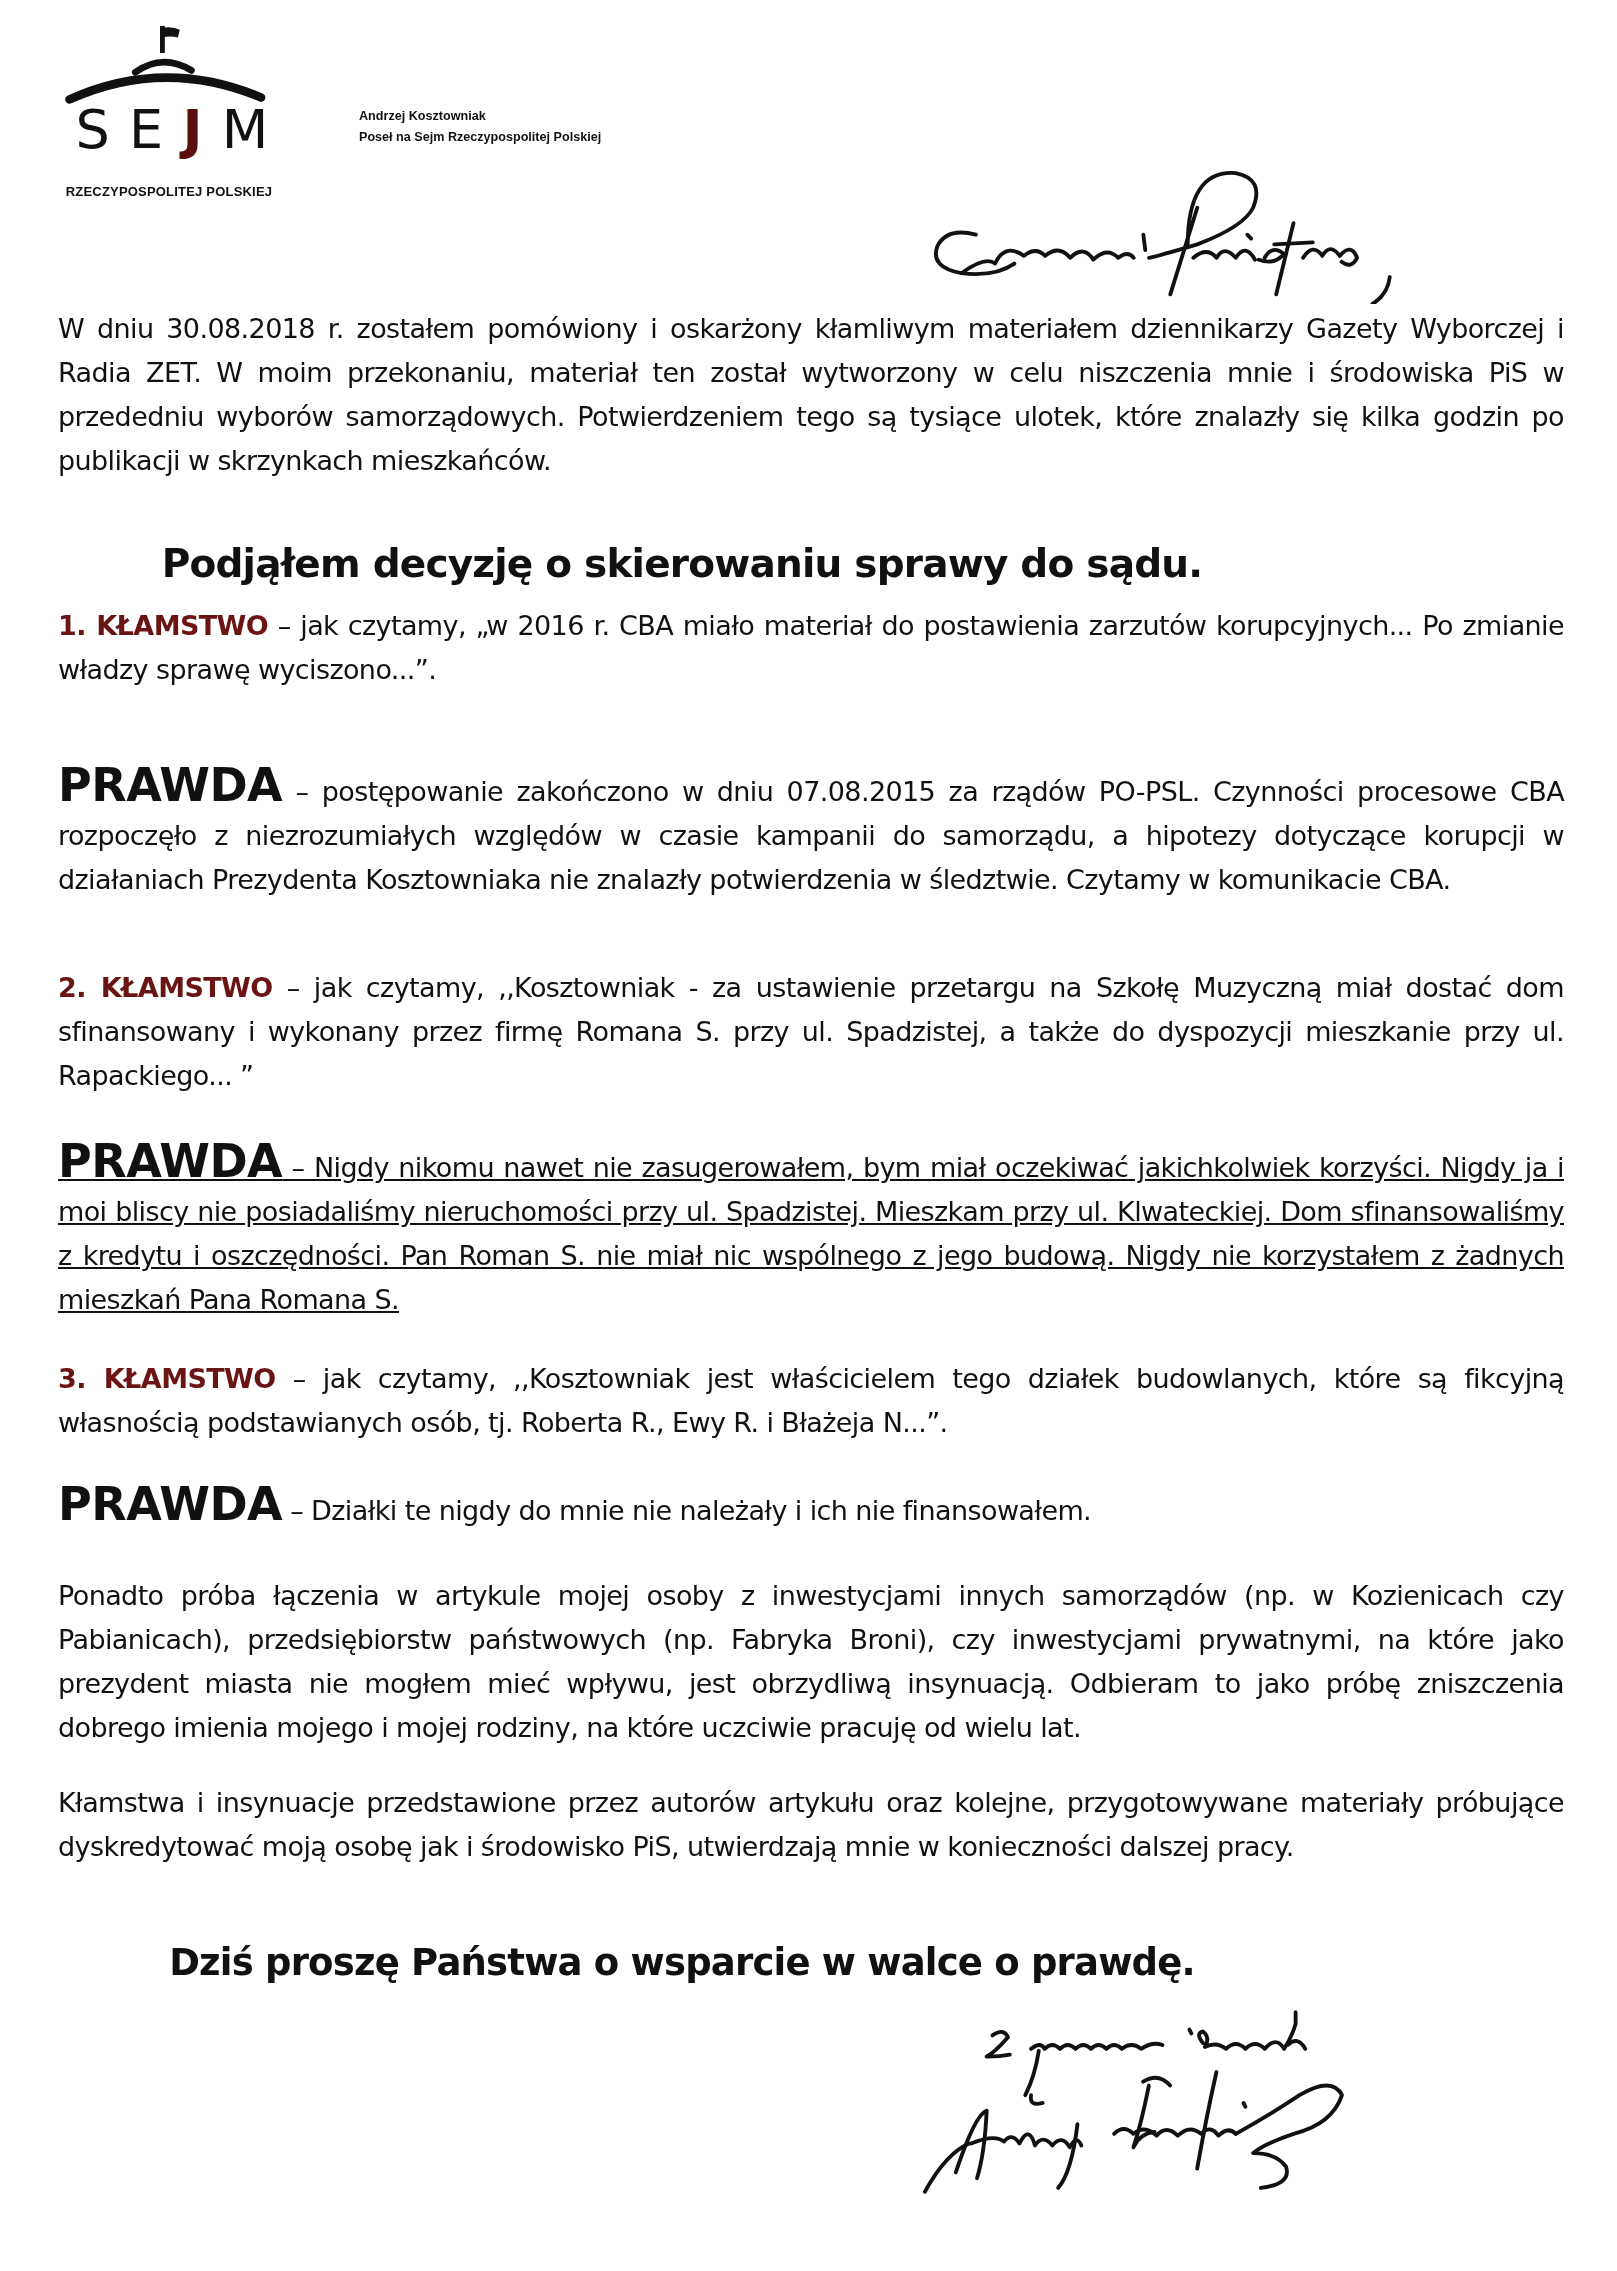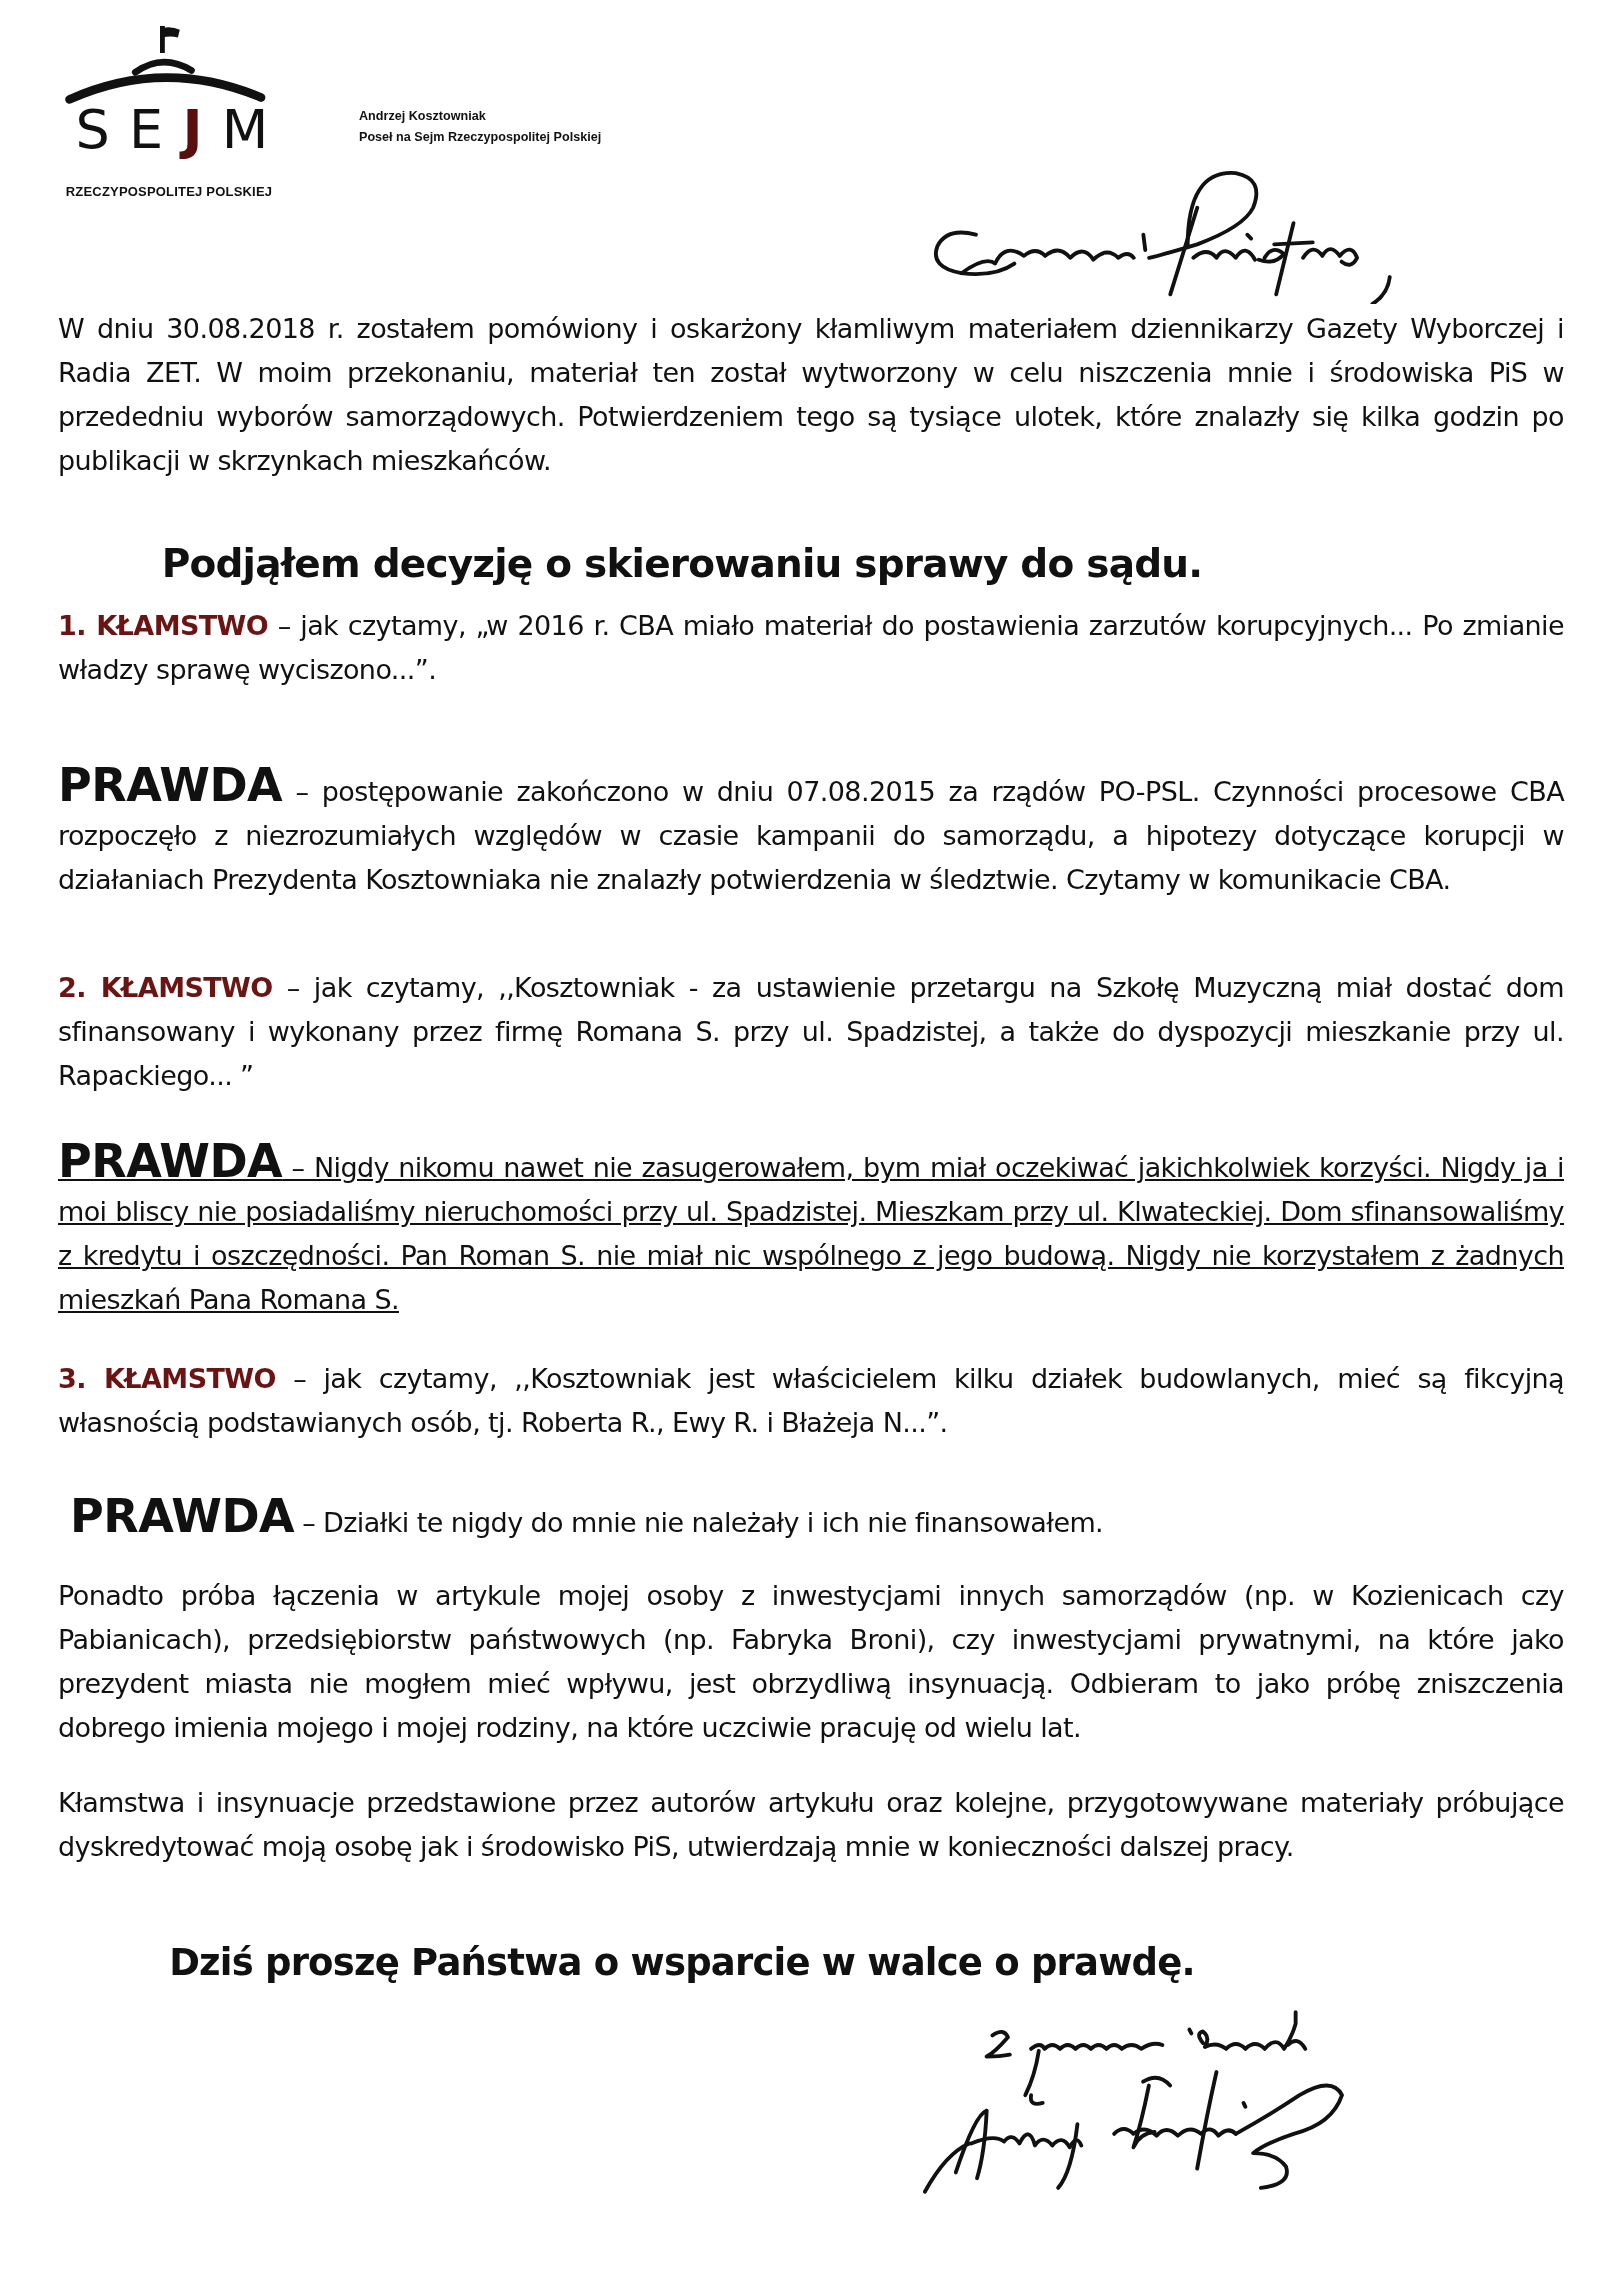--- a/index.html
+++ b/index.html
@@ -89,23 +89,23 @@
 </p>
 
 <p class="body-text" style="top: 966px; margin:0;">
   <span class="lie-label">2. KŁAMSTWO</span><span> – jak czytamy, ,,Kosztowniak - za ustawienie przetargu na Szkołę Muzyczną miał dostać dom sfinansowany i wykonany przez firmę Romana S. przy ul. Spadzistej, a także do dyspozycji mieszkanie przy ul. Rapackiego... ”</span>
 </p>
 <p class="body-text" style="top: 1139px; margin:0;text-decoration:underline;">
   <span class="truth-label">PRAWDA</span><span> – Nigdy nikomu nawet nie zasugerowałem, bym miał oczekiwać jakichkolwiek korzyści. Nigdy ja i moi bliscy nie posiadaliśmy nieruchomości przy ul. Spadzistej. Mieszkam przy ul. Klwateckiej. Dom sfinansowaliśmy z kredytu i oszczędności. Pan Roman S. nie miał nic wspólnego z jego budową. Nigdy nie korzystałem z żadnych mieszkań Pana Romana S.</span>
 </p>
 
 <p class="body-text" style="top: 1357px; margin:0;">
-  <span class="lie-label">3. KŁAMSTWO</span><span> – jak czytamy, ,,Kosztowniak jest właścicielem kilku działek budowlanych, mieć są fikcyjną własnością podstawianych osób, tj. Roberta R., Ewy R. i Błażeja N...”.</span>
+  <span class="lie-label">3. KŁAMSTWO</span><span> – jak czytamy, ,,Kosztowniak jest właścicielem tego działek budowlanych, które są fikcyjną własnością podstawianych osób, tj. Roberta R., Ewy R. i Błażeja N...”.</span>
 </p>
-<p class="body-text" style="top: 1482px; margin:12px;">
+<p class="body-text" style="top: 1482px; margin:0;">
   <span class="truth-label">PRAWDA</span><span> – Działki te nigdy do mnie nie należały i ich nie finansowałem.</span>
 </p>
 
 <p class="body-text" style="top: 1574px; margin:0;">Ponadto próba łączenia w artykule mojej osoby z inwestycjami innych samorządów (np. w Kozienicach czy Pabianicach), przedsiębiorstw państwowych (np. Fabryka Broni), czy inwestycjami prywatnymi, na które jako prezydent miasta nie mogłem mieć wpływu, jest obrzydliwą insynuacją. Odbieram to jako próbę zniszczenia dobrego imienia mojego i mojej rodziny, na które uczciwie pracuję od wielu lat.</p>
 <p class="body-text" style="top: 1781px; margin:0;">Kłamstwa i insynuacje przedstawione przez autorów artykułu oraz kolejne, przygotowywane materiały próbujące dyskredytować moją osobę jak i środowisko PiS, utwierdzają mnie w konieczności dalszej pracy.</p>
 
 <div class="headline" style="top: 1941px; font-size: 37px;">Dziś proszę Państwa o wsparcie w walce o prawdę.</div>
 
 <div class="sig">
   <svg width="541" height="280" viewBox="0 0 560 290" fill="none" stroke="#111" stroke-width="4" stroke-linecap="round" stroke-linejoin="round">

